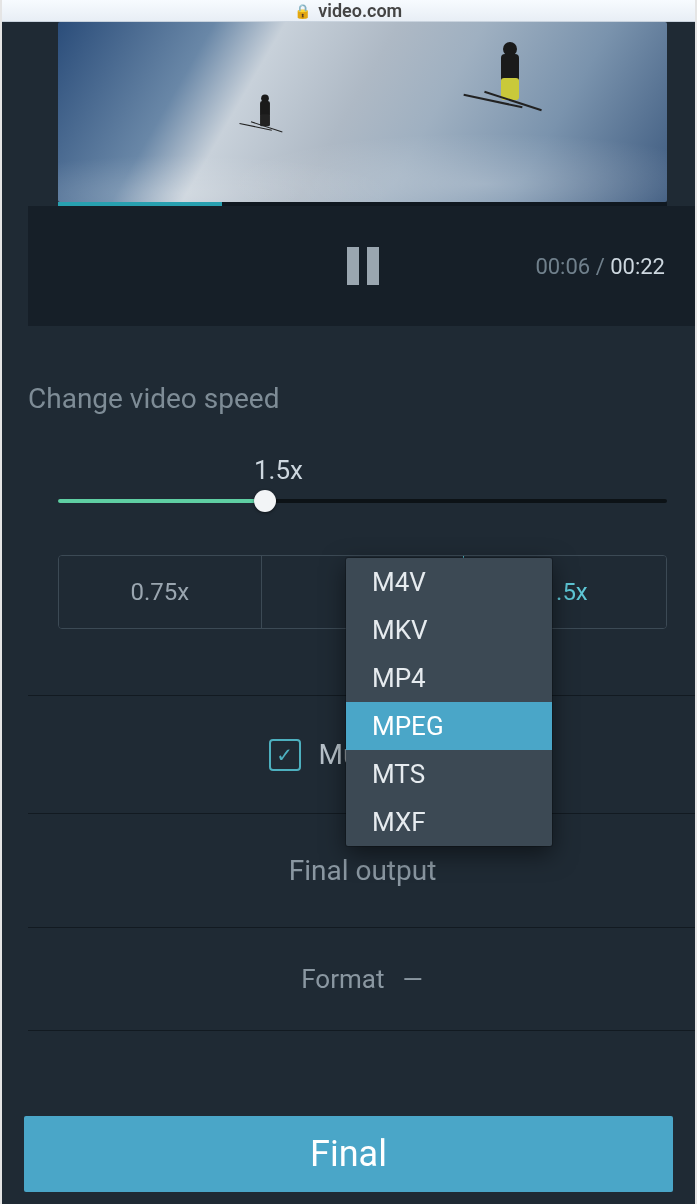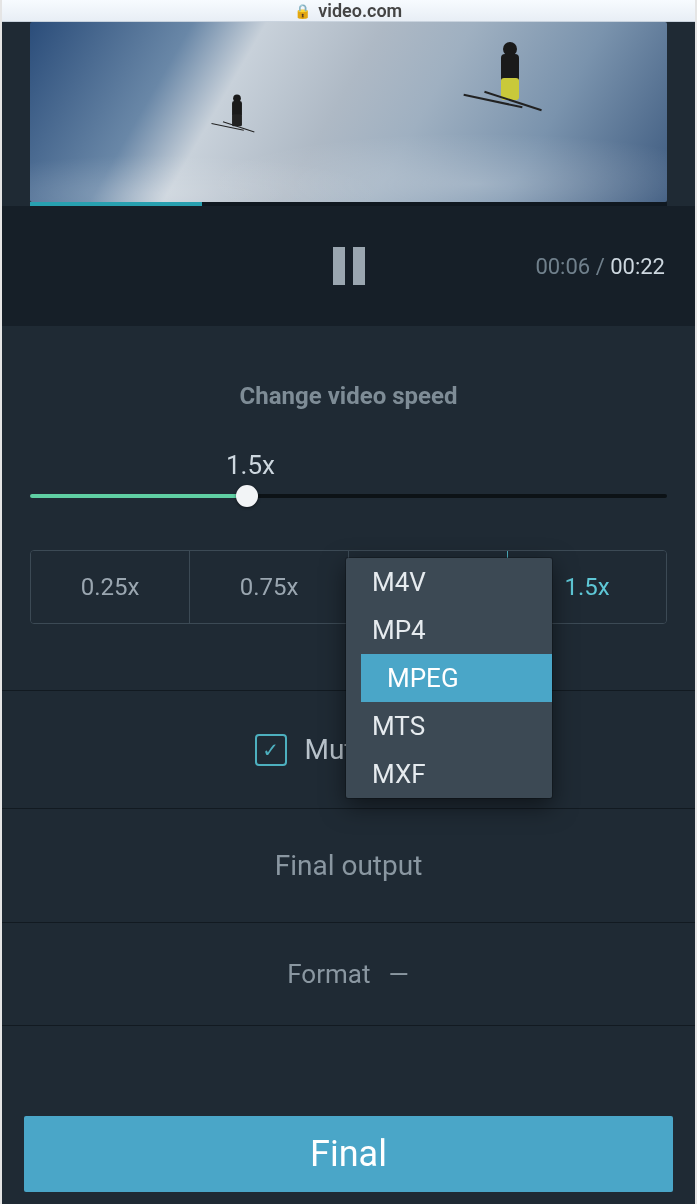--- a/index.html
+++ b/index.html
@@ -4,21 +4,21 @@
 <style>
   * { box-sizing: border-box; margin: 0; padding: 0; }
   html, body { width: 697px; height: 1204px; font-family: -apple-system, "Segoe UI", Roboto, sans-serif; background: #f5f5f5; }
   .frame { width: 697px; height: 1204px; background: #ffffff; position: relative; overflow: hidden; }
   .addrbar {
     height: 22px; background: linear-gradient(#f7fbff,#e8eef5);
     border-bottom: 1px solid #c9d3de; display:flex; align-items:center; justify-content:center;
     font-size: 18px; color:#444; gap:6px; font-weight:600;
   }
   .lock-icon { font-size:14px; color:#555; }
-  .app { background: #1f2a34; width:100%; height: calc(100% - 22px); display:flex; flex-direction:column; }
+  .app { background: #1f2a34; width:100%; height: calc(100% - 22px); display:flex; flex-direction:column;padding-left:28px; }
   .video-pane { padding: 0 30px; }
   .video-thumb {
     height: 180px;
     background:
       linear-gradient(120deg,#2b4d7a 0%,#6987a7 22%,#c8d1da 32%,#aeb9c5 48%,#9fb0c1 60%,#7a93ad 78%,#3d5a7f 100%);
     position: relative; border-radius: 2px; overflow:hidden;
   }
   .video-thumb::after{
     content:""; position:absolute; inset:0;
     background:
@@ -37,21 +37,21 @@
   .skier .ski1,.skier .ski2{ position:absolute; width:60px; height:2px; background:#222; top:56px; }
   .skier .ski1{ left:-30px; transform:rotate(12deg);}
   .skier .ski2{ left:-10px; transform:rotate(18deg);}
   .progressbar { height:4px; background:#101820; display:flex; }
   .progress-fill { height:100%; background:#28a0b0; }
   .controls { height:120px; display:flex; align-items:center; position:relative; background:#161f28; }
   .pause-btn { position:absolute; left:50%; top:50%; transform:translate(-50%,-50%); display:flex; gap:8px; cursor:pointer;}
   .pause-bar { width:12px; height:38px; background:#9aa6b0; }
   .time { position:absolute; right:32px; top:50%; transform:translateY(-50%); color:#70808c; font-size:22px; }
   .time .total { color:#cdd7df; }
-  .section-title { text-align:center; color:#7e8c96; font-size:24px; font-weight:700; padding: 56px 0 40px; }
+  .section-title { color:#7e8c96; font-size:28px; font-weight:400; padding: 56px 0 40px; }
   .speed-slider-wrap { padding: 0 30px; }
   .speed-value { color:#cdd7df; font-size:26px; text-align:left; margin-left: 196px; margin-bottom: 14px;}
   .slider-track { position:relative; height:4px; background:#0c1216; border-radius:2px;}
   .slider-fill { position:absolute; left:0; top:0; height:100%; background:#5fcfa3; border-radius:2px;}
   .slider-thumb { position:absolute; top:50%; width:22px; height:22px; background:#f2f4f6; border-radius:50%; transform:translate(-50%,-50%); box-shadow:0 1px 3px rgba(0,0,0,0.5);}
   .preset-row { display:flex; margin: 52px 30px 0; border:1px solid #3c4a55; border-radius:4px; overflow:hidden;}
   .preset { flex:1; text-align:center; padding:22px 0; color:#9aa6b0; font-size:24px; border-right:1px solid #3c4a55; cursor:pointer; background:#1f2a34;}
   .preset:last-child{ border-right:none;}
   .preset.active { color:#5ec7d6; border:1px solid #4db0bf !important; margin:-1px; z-index:2; position:relative; background:#1f2a34;}
   .divider { height:1px; background:#121a21; margin-top:66px;}
@@ -62,21 +62,21 @@
   .format-row { display:flex; align-items:center; justify-content:center; gap:18px; padding:36px 0; color:#8a97a1; font-size:26px; border-bottom:1px solid #121a21;}
   .format-dash { letter-spacing:1px;}
   .dropdown {
     position:absolute; width:206px; background:#3c4954; border-radius:2px;
     box-shadow: 0 8px 24px rgba(0,0,0,0.5), 0 0 0 1px rgba(0,0,0,0.2);
     z-index:50;
     left: 346px; top: 558px;
     max-height: 520px; overflow:hidden;
   }
   .dropdown-item { padding:9px 26px; color:#e6ebef; font-size:26px; cursor:pointer; }
-  .dropdown-item.selected { background:#4aa6c8; color:#ffffff;margin-left:15px; }
+  .dropdown-item.selected { background:#4aa6c8; color:#ffffff; }
   .speed-btn {
     position:absolute; left:24px; right:24px; bottom:12px; height:76px;
     background:#4aa6c8; color:#ffffff; font-size:36px; display:flex; align-items:center; justify-content:center;
     border-radius:2px; cursor:pointer; z-index:40;
   }
   .side-border-l, .side-border-r { position:absolute; top:0; bottom:0; width:2px; background:#e5e5e5; z-index:60;}
   .side-border-l{left:0;} .side-border-r{right:0;}
 </style>
 </head>
 <body>
@@ -130,21 +130,20 @@
 
   <div class="speed-slider-wrap">
     <div class="speed-value">1.5x</div>
     <div class="slider-track">
       <div class="slider-fill" style="width: 34%;"></div>
       <div class="slider-thumb" style="left: 34%;"></div>
     </div>
   </div>
 
   <div class="preset-row">
-        <div class="preset">0.25x</div>
         <div class="preset">0.75x</div>
         <div class="preset">1x</div>
         <div class="preset active">1.5x</div>
       </div>
 
   <div class="divider"></div>
 
   <div class="mute-row">
     <div class="checkbox">
       <span>✓</span>
@@ -156,20 +155,21 @@
 
   <div class="format-row">
     <span>Format</span>
     <span class="format-dash">—</span>
   </div>
 
 </div>
 
 <div class="dropdown">
       <div class="dropdown-item">M4V</div>
+      <div class="dropdown-item">MKV</div>
       <div class="dropdown-item">MP4</div>
       <div class="dropdown-item selected">MPEG</div>
       <div class="dropdown-item">MTS</div>
       <div class="dropdown-item">MXF</div>
     </div>
 
 <div class="speed-btn">
   <span>Final</span>
 </div>
 

